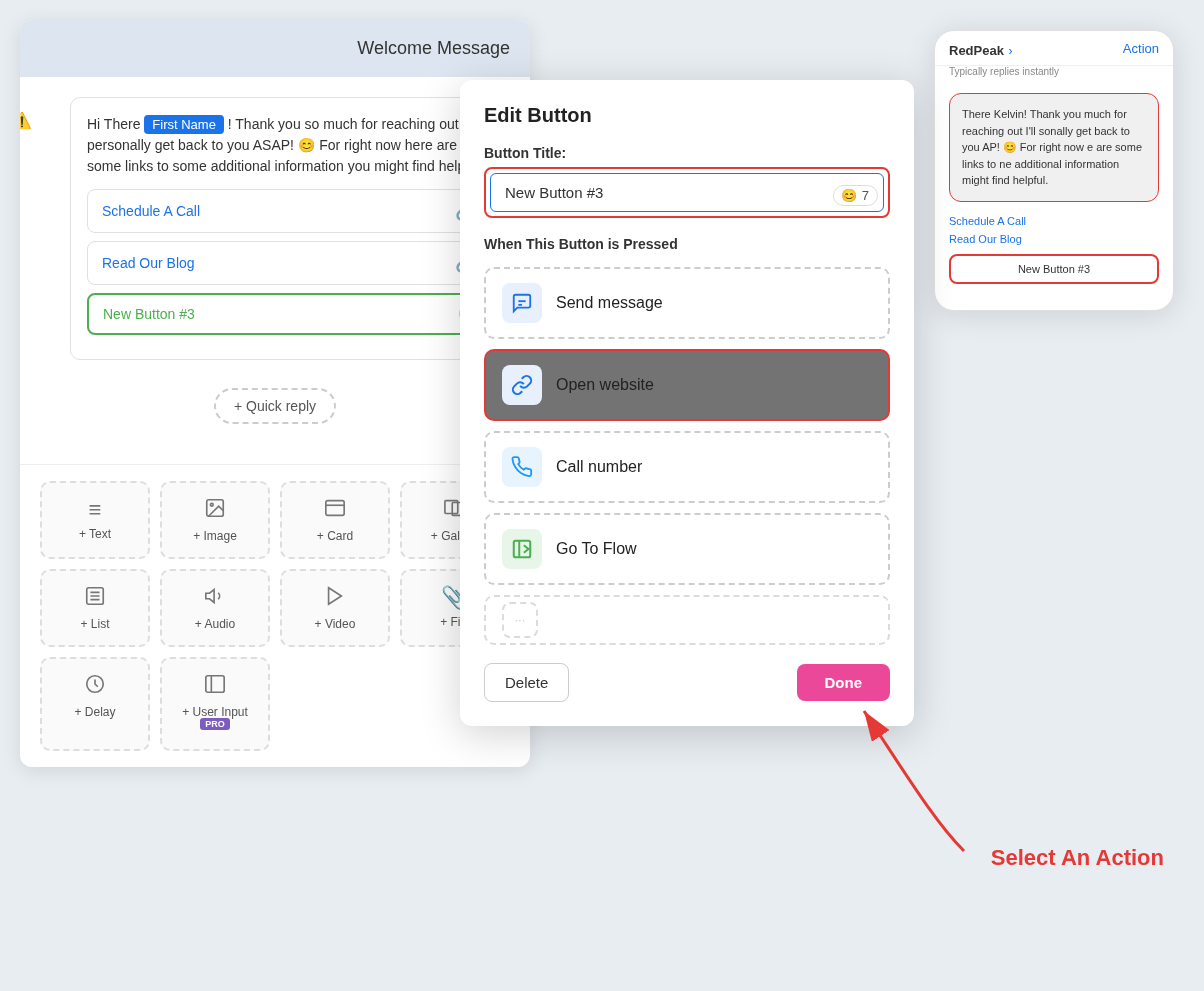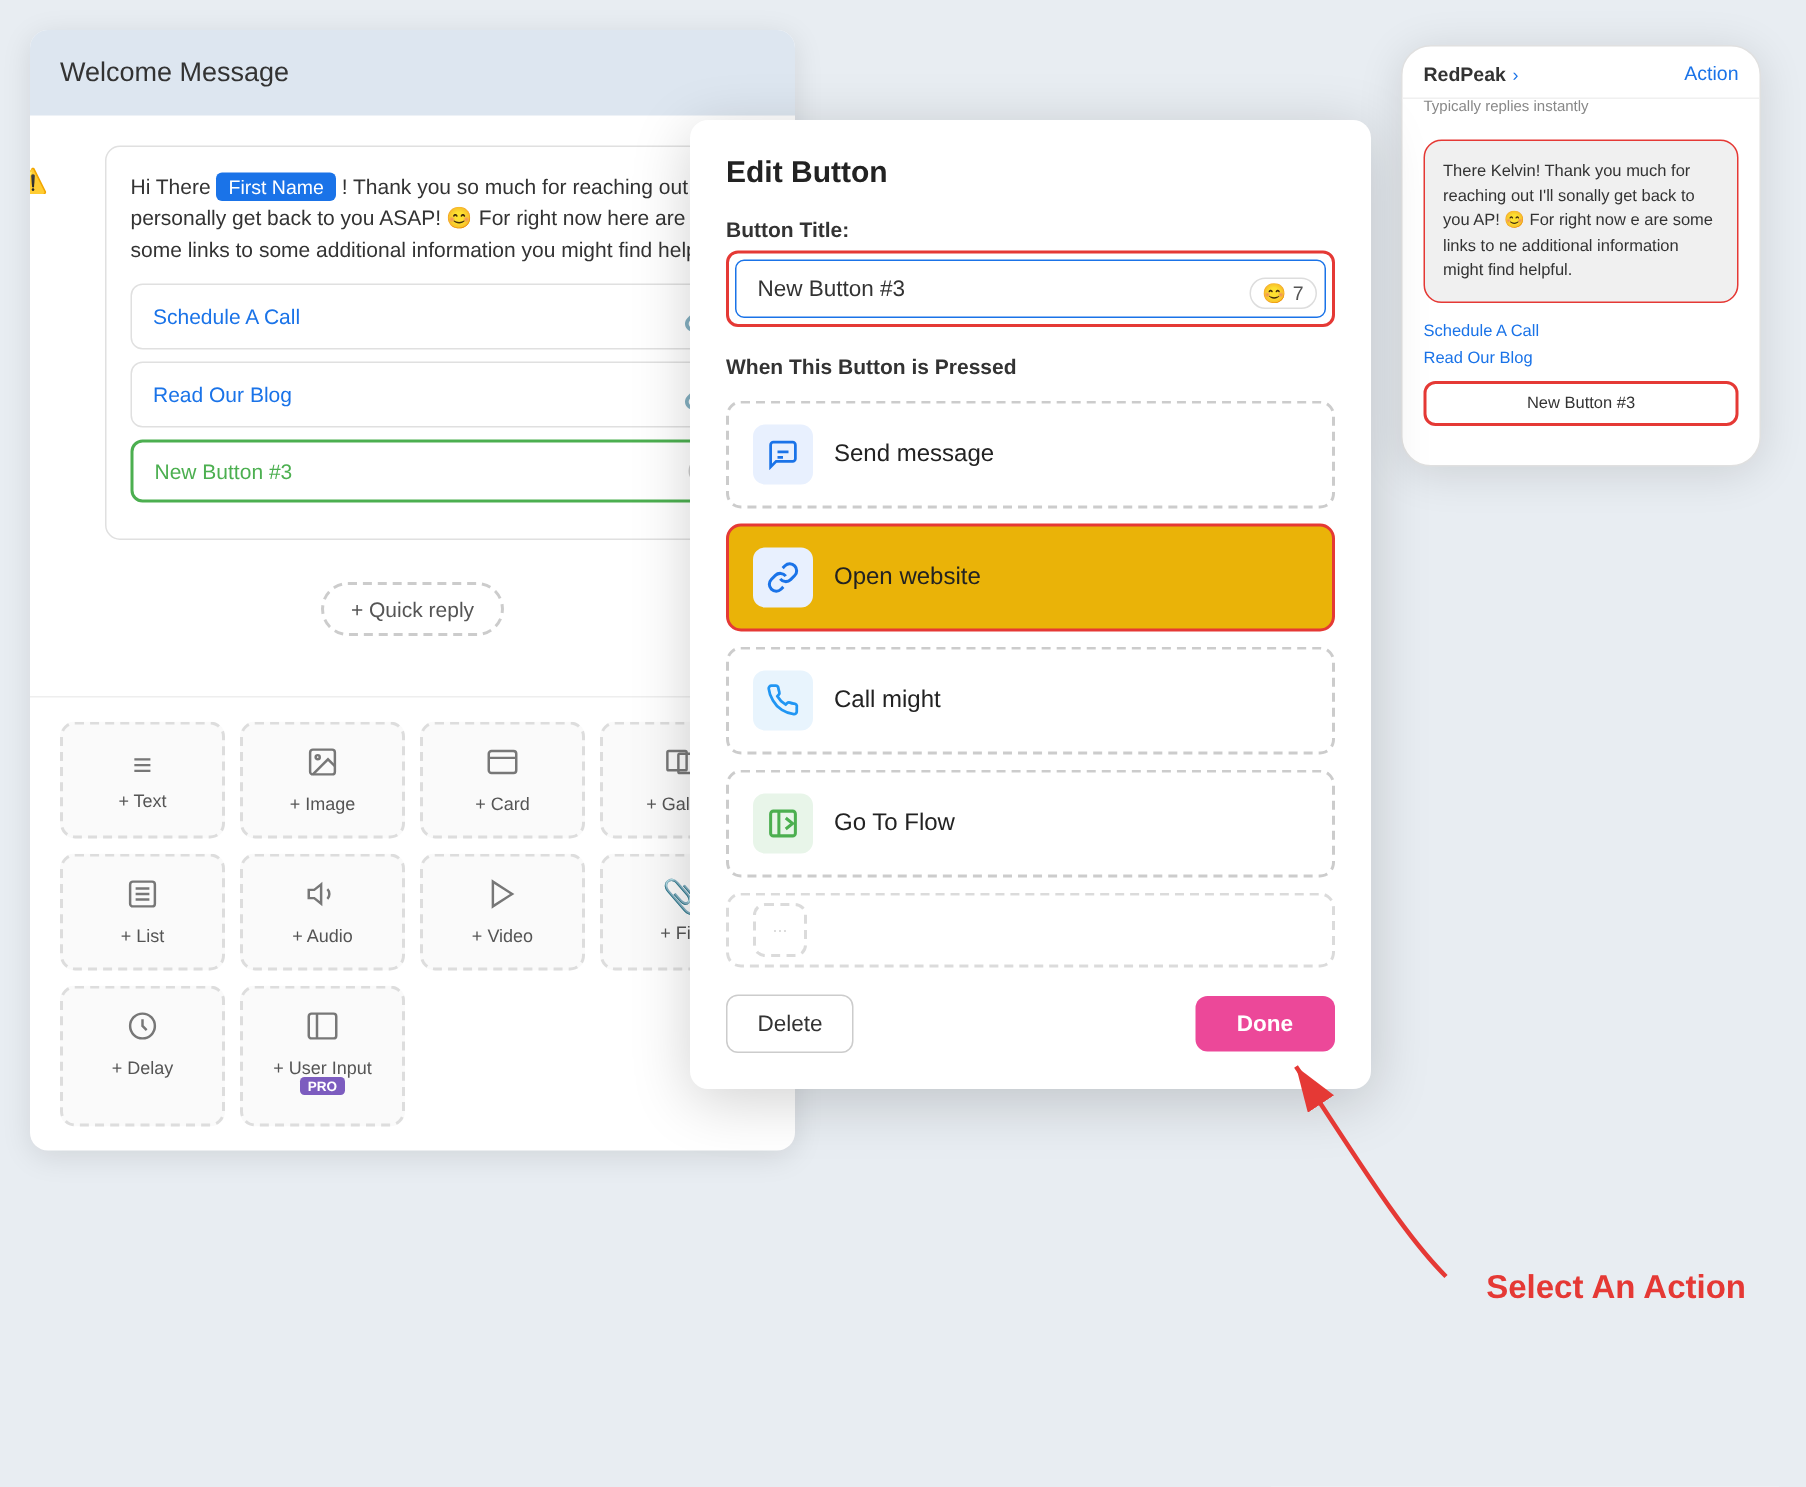--- a/index.html
+++ b/index.html
@@ -27,21 +27,21 @@
       width: 510px;
       background: #fff;
       border-radius: 12px;
       box-shadow: 0 4px 20px rgba(0,0,0,0.1);
       overflow: hidden;
     }
 
     .flow-panel-header {
       background: #dde6f0;
       padding: 18px 20px;
-      text-align: left;
+      text-align: right;
       font-size: 18px;
       font-weight: 500;
       color: #333;
     }
 
     .flow-panel-body {
       padding: 20px;
     }
 
     .message-block {
@@ -245,21 +245,21 @@
       gap: 14px;
       border: 2px dashed #ccc;
       border-radius: 10px;
       padding: 14px 16px;
       margin-bottom: 10px;
       cursor: pointer;
     }
 
     .action-option.selected {
       border: 2px solid #e53935;
-      background: #eab308;
+      background: #737373;
     }
 
     .action-option-icon {
       width: 40px; height: 40px;
       border-radius: 8px;
       display: flex;
       align-items: center;
       justify-content: center;
       font-size: 20px;
       flex-shrink: 0;
@@ -566,21 +566,21 @@
     </div>
     <span class="action-option-label">Open website</span>
   </div>
 
   <div class="action-option">
     <div class="action-option-icon icon-call">
       <svg width="22" height="22" viewBox="0 0 24 24" fill="none" stroke="#2196f3" stroke-width="2">
           <path d="M22 16.92v3a2 2 0 0 1-2.18 2 19.79 19.79 0 0 1-8.63-3.07A19.5 19.5 0 0 1 4.69 12 19.79 19.79 0 0 1 1.61 3.42 2 2 0 0 1 3.6 1.22h3a2 2 0 0 1 2 1.72c.127.96.361 1.903.7 2.81a2 2 0 0 1-.45 2.11L7.91 8.91a16 16 0 0 0 6.06 6.06l.96-.96a2 2 0 0 1 2.11-.45c.907.339 1.85.573 2.81.7A2 2 0 0 1 22 16.92z"></path>
         </svg>
     </div>
-    <span class="action-option-label">Call might</span>
+    <span class="action-option-label">Call number</span>
   </div>
 
   <div class="action-option">
     <div class="action-option-icon icon-flow">
       <svg width="22" height="22" viewBox="0 0 24 24" fill="none" stroke="#4caf50" stroke-width="2.2">
           <rect x="3" y="3" width="18" height="18" rx="2"></rect>
           <polyline points="9 3 9 21"></polyline>
           <polyline points="14 8 19 12 14 16"></polyline>
         </svg>
     </div>

